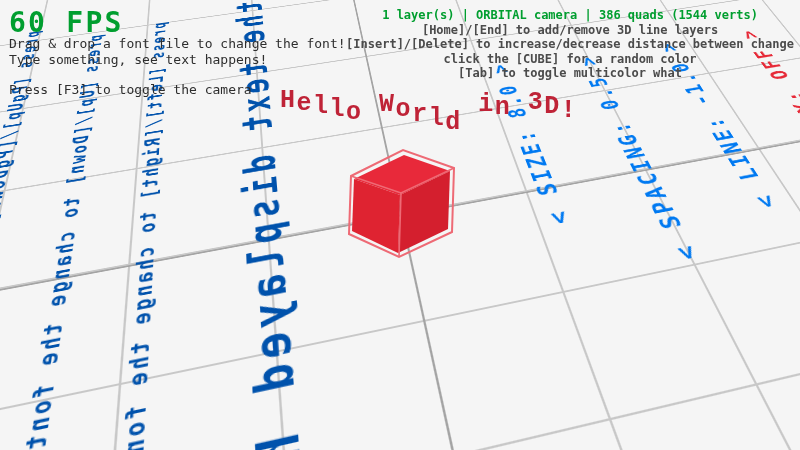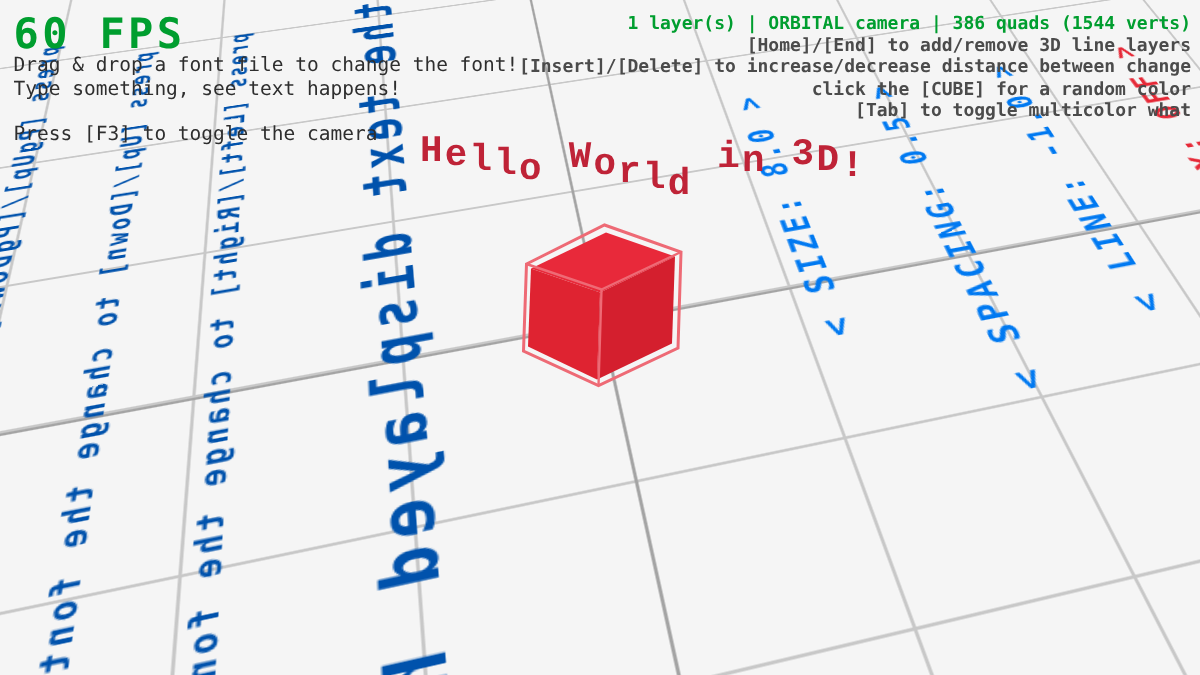--- a/index.html
+++ b/index.html
@@ -25,21 +25,21 @@
   
   .cube{position:absolute;left:346px;top:143px;width:112px;height:116px;cursor:pointer;}
   
   .wave{position:absolute;left:280px;top:86px;width:280px;height:72px;
         font-size:25px;font-weight:bold;color:#bf2337;letter-spacing:.06em;white-space:nowrap;font-family:Liberation Mono, monospace;}
   .wave span{display:inline-block;}
   
   .hud-fps{position:absolute;left:9px;top:6px;font-size:28px;font-weight:bold;color:#009e2f;letter-spacing:.08em;}
   .hud-left{position:absolute;left:9px;top:36px;font-size:13px;font-weight:normal;color:#2e2e2e;line-height:16px;}
   .hud-left .gap{height:14px;}
-  .hud-right{position:absolute;right:6px;top:8px;text-align:right;font-size:12px;font-weight:bold;
+  .hud-right{position:absolute;right:6px;top:8px;text-align:center;font-size:12px;font-weight:bold;
              color:#4b4b4b;line-height:14.5px;}
   .hud-right .status{color:#009e2f;}
 </style>
 </head>
 <body>
 
 <div class="stage">
 
   <div class="scene3d">
     <div class="ground">

